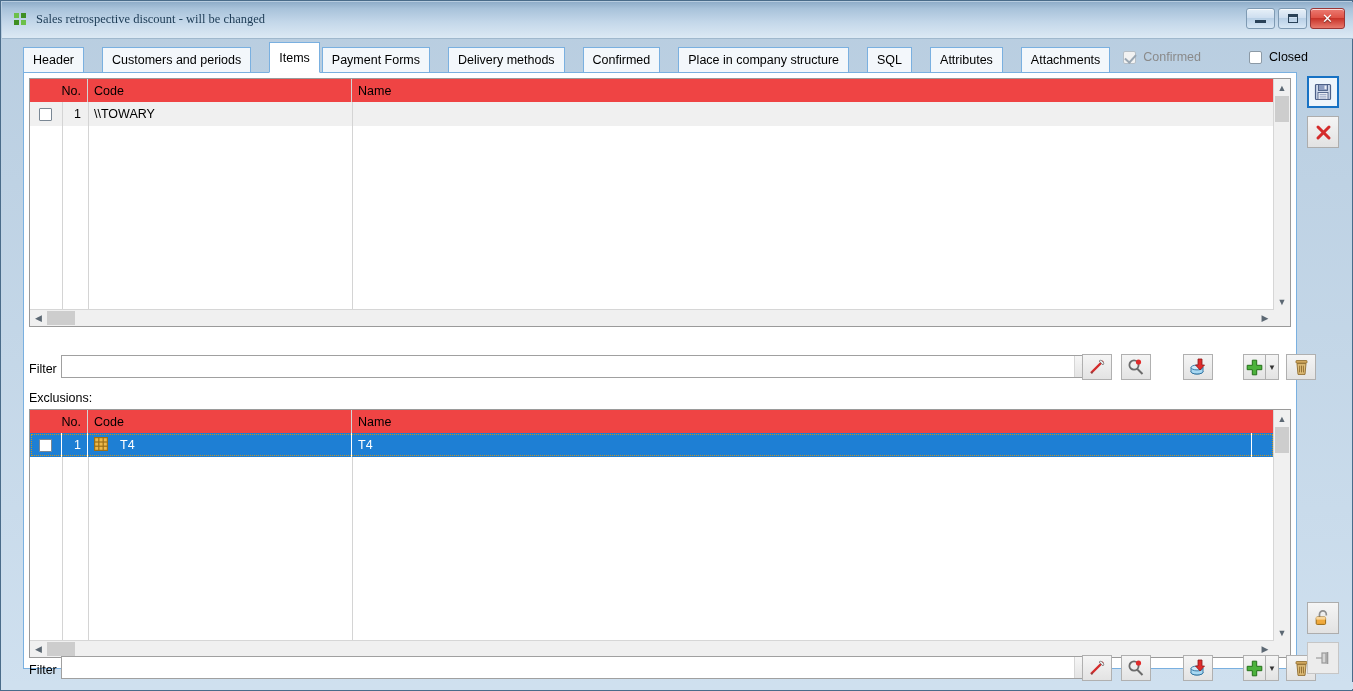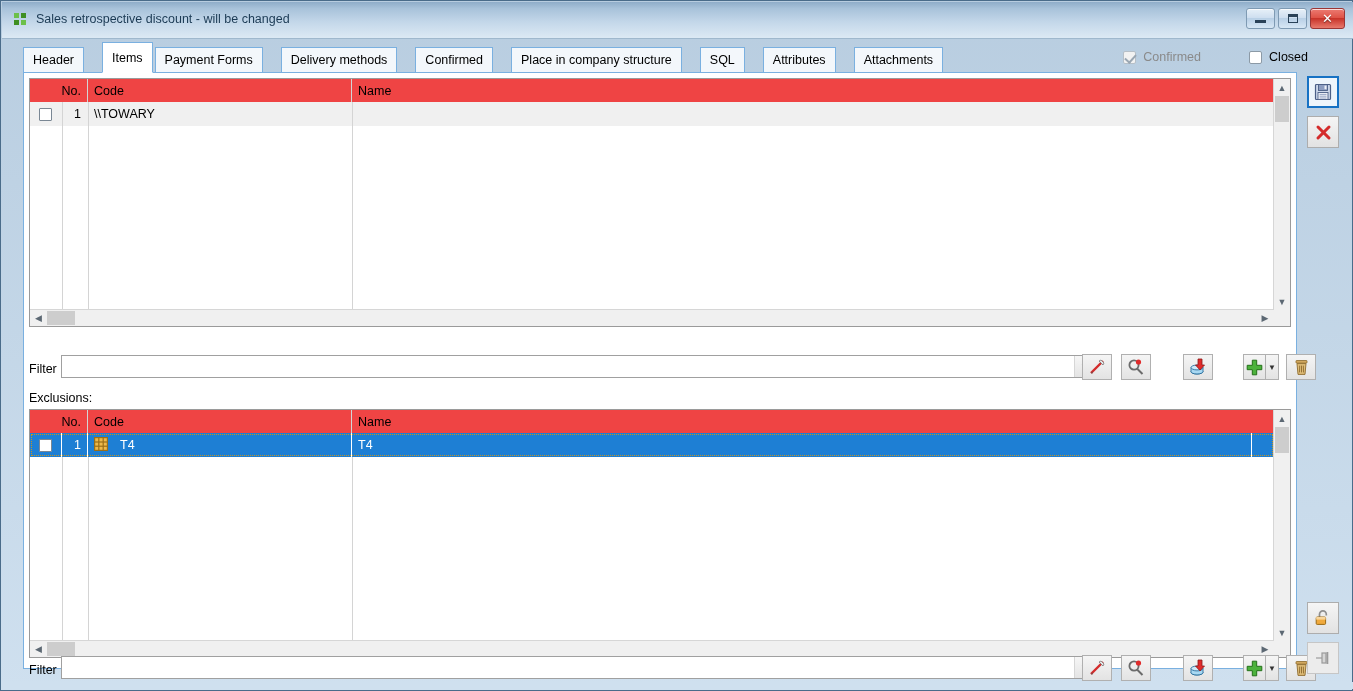--- a/index.html
+++ b/index.html
@@ -16,21 +16,21 @@
   }
   
   .titlebar{
     position:absolute;left:1px;top:1px;width:1351px;height:36px;
     background:linear-gradient(to bottom,#8fadc9 0%,#a8c2da 18%,#c3d7e9 55%,#dce9f4 100%);
     border-bottom:1px solid #9fb8cd;
   }
   .title-inner{position:absolute;left:10px;top:9px;display:flex;align-items:center;gap:8px;}
   .app-icon{width:16px;height:16px;position:relative;}
   .app-icon svg{display:block;}
-  .title-text{font-size:12.5px;color:#1b3a54;white-space:nowrap;}
+  .title-text{font-size:12.5px;color:#1b3a54;white-space:nowrap;font-family:Liberation Serif, serif;}
   .wctrls{position:absolute;right:8px;top:6px;display:flex;gap:3px;}
   .wbtn{
     width:29px;height:21px;box-sizing:border-box;
     border:1px solid #7e9ab3;border-radius:3px;
     background:linear-gradient(to bottom,#e7f0f8 0%,#cfdff0 45%,#b9d0e6 50%,#d7e7f5 100%);
     display:flex;align-items:center;justify-content:center;
     box-shadow:inset 0 1px 0 rgba(255,255,255,.75);
   }
   .wbtn.close{
     width:35px;border-color:#9b3636;
@@ -168,20 +168,23 @@
           <span class="close-glyph">✕</span>
         </div>
     </div>
   </div>
 
   <div class="client">
 
     <div class="tabstrip">
       <div class="tab">
           <span>Header</span>
+        </div>
+      <div class="tab">
+          <span>Customers and periods</span>
         </div>
       <div class="tab active">
           <span>Items</span>
         </div>
       <div class="tab">
           <span>Payment Forms</span>
         </div>
       <div class="tab">
           <span>Delivery methods</span>
         </div>

